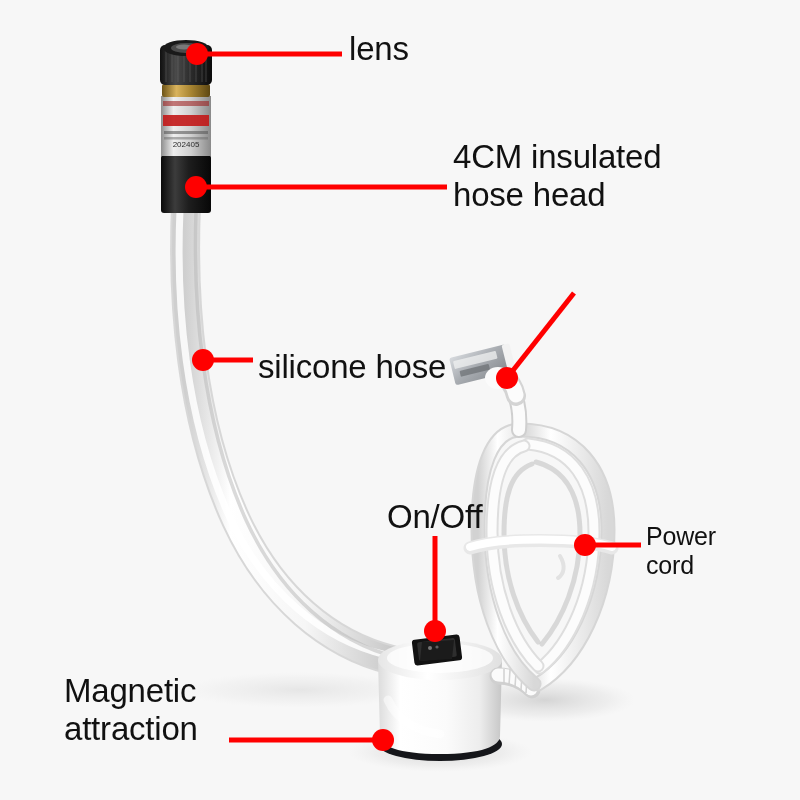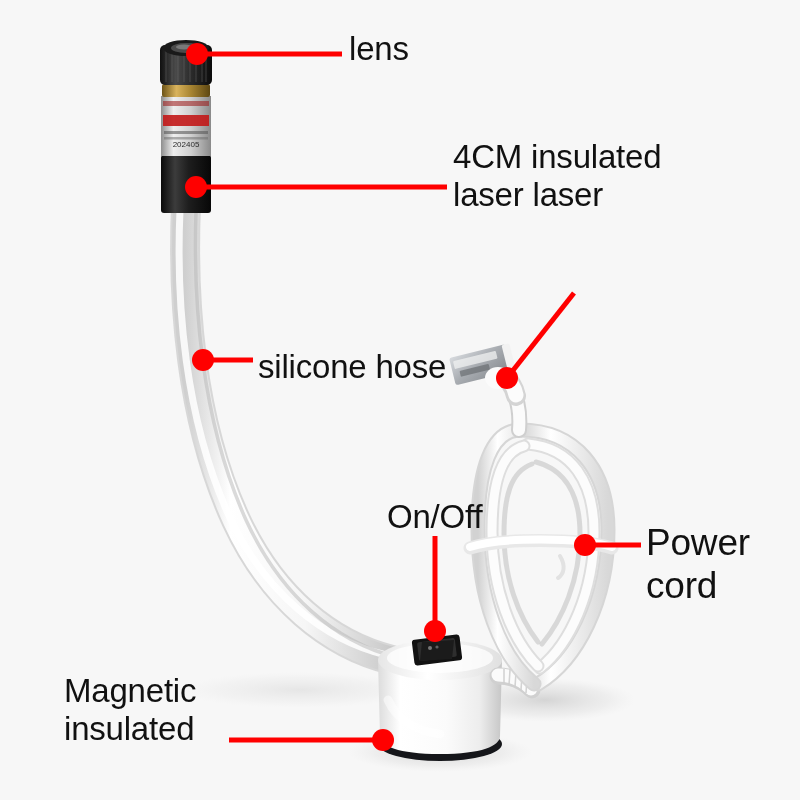--- a/index.html
+++ b/index.html
@@ -29,21 +29,21 @@
     font-weight: 400;
     line-height: 1.16;
     white-space: pre-line;
     letter-spacing: -0.2px;
   }
   #label-lens      { left: 349px; top: 30px;  font-size: 33px; }
   #label-laserhead { left: 453px; top: 138px; font-size: 33px; }
   #label-usb       { left: 579px; top: 261px; font-size: 33px; }
   #label-hose      { left: 258px; top: 348px; font-size: 33px; }
   #label-onoff     { left: 387px; top: 498px; font-size: 33px; }
-  #label-power     { left: 646px; top: 522px; font-size: 37px; }
+  #label-power     { left: 646px; top: 522px; font-size: 25px; }
   #label-magnetic  { left: 64px;  top: 672px; font-size: 33px; }
 </style>
 </head>
 <body>
 
 <div id="page">
 
   <svg id="product-svg" viewBox="0 0 800 800">
     <defs>
       <linearGradient id="hoseGrad" x1="0" y1="0" x2="1" y2="0">
@@ -231,21 +231,21 @@
       <circle cx="507" cy="378" r="11"></circle>
       <circle cx="203" cy="360" r="11"></circle>
       <circle cx="435" cy="631" r="11"></circle>
       <circle cx="585" cy="545" r="11"></circle>
       <circle cx="383" cy="740" r="11"></circle>
     </g>
   </svg>
 
   <div class="callout-label" id="label-lens">lens</div>
   <div class="callout-label" id="label-laserhead">4CM insulated
-laser laser</div>
+hose head</div>
   <div class="callout-label" id="label-hose">silicone hose</div>
   <div class="callout-label" id="label-onoff">On/Off</div>
   <div class="callout-label" id="label-power">Power
 cord</div>
   <div class="callout-label" id="label-magnetic">Magnetic
-insulated</div>
+attraction</div>
 
 </div>
 
 </body></html>

